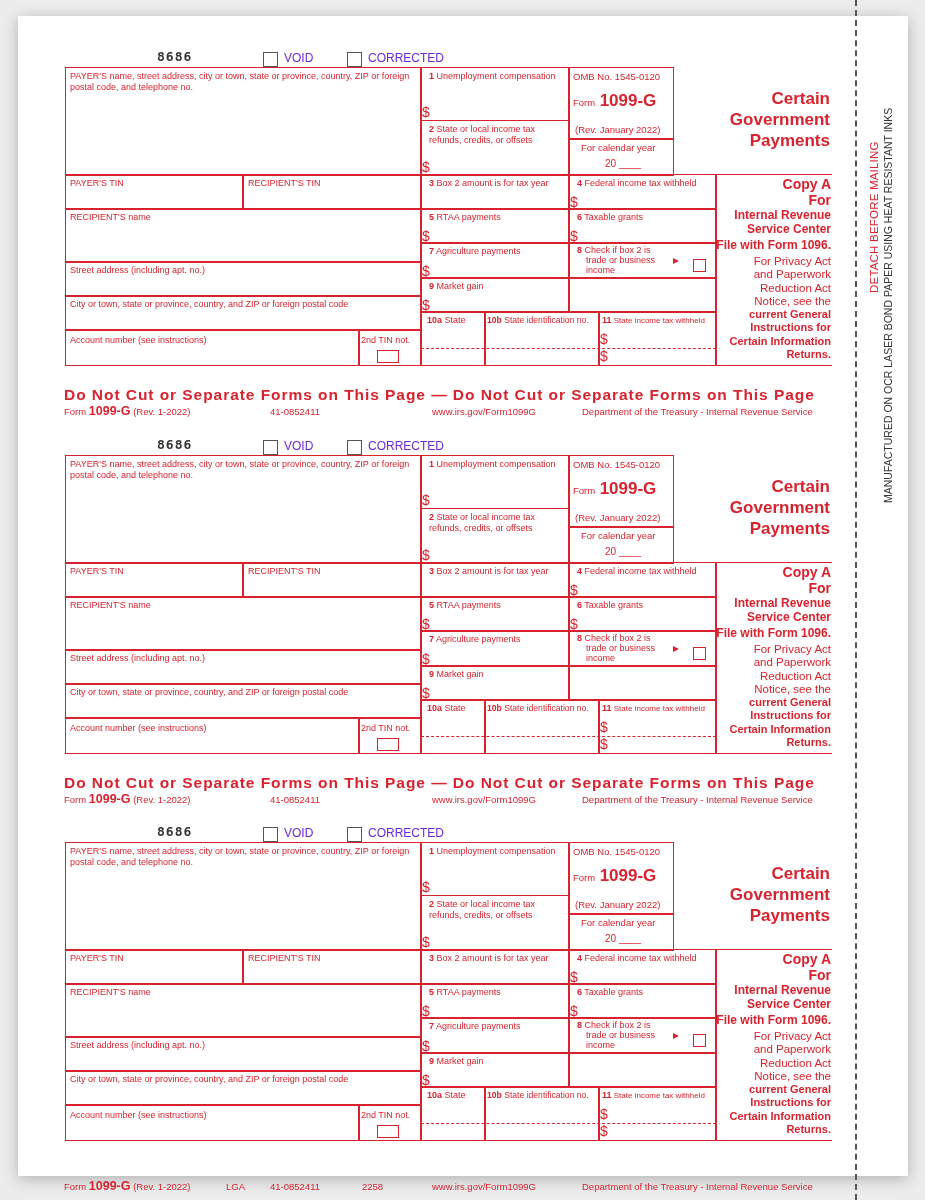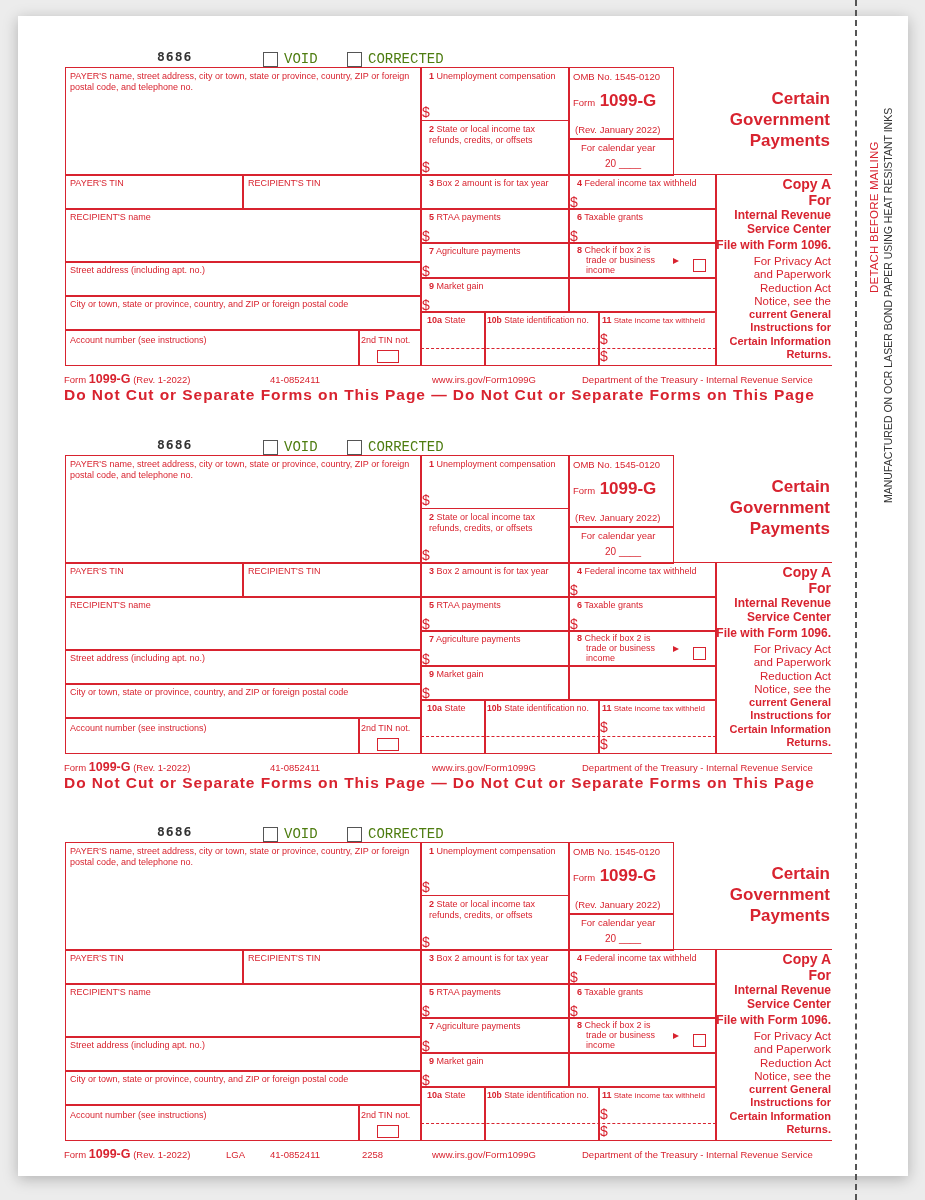--- a/index.html
+++ b/index.html
@@ -16,27 +16,27 @@
   .side-black { left:20px; top:443px; color:#333; font-size:10.5px; }
 
   .form { position:absolute; left:0; width:855px; height:388px; }
   .abs { position:absolute; }
   .b { position:absolute; border:1.3px solid #d8232f; box-sizing:border-box; }
   .lbl { position:absolute; font-size:9px; line-height:11px; color:#d8232f; }
   .lbl b { font-weight:bold; }
   .dollar { position:absolute; font-size:14px; line-height:14px; color:#d8232f; }
   .chk { position:absolute; width:13px; height:13px; border:1.2px solid #555; box-sizing:border-box; background:#fff; }
   .chk.red { border-color:#d8232f; }
-  .hdr-txt { position:absolute; font-size:14px; color:#4d7c0f;font-family:Liberation Mono, monospace; }
+  .hdr-txt { position:absolute; font-size:12px; color:#6d28d9; }
   .code { position:absolute; font-size:13px; color:#333; font-weight:bold; letter-spacing:1px; font-family:"DejaVu Sans Mono", monospace; }
   .title-right { position:absolute; text-align:right; font-weight:bold; font-size:17px; line-height:21px; }
   .copy-panel { position:absolute; text-align:right; font-size:11.5px; line-height:13.3px; }
   .copy-panel .big { font-weight:bold; font-size:14px; line-height:18px; }
   .copy-panel .bold { font-weight:bold; font-size:12px; }
-  .foot { position:absolute; font-size:9.5px; color:#d8232f; white-space:nowrap; }
+  .foot { position:absolute; font-size:9.5px; color:#d8232f; white-space:nowrap;margin-top:32px; }
   .warn { position:absolute; left:64px; font-weight:bold; font-size:15.5px; letter-spacing:0.95px; white-space:nowrap; }
   .dashrow { position:absolute; border-top:1.3px dashed #d8232f; height:0; }
 </style>
 </head>
 <body>
 
 <div class="paper"></div>
 <div class="detach-line"></div>
 <div class="side-text">
   <div class="side-red">DETACH BEFORE MAILING</div>

